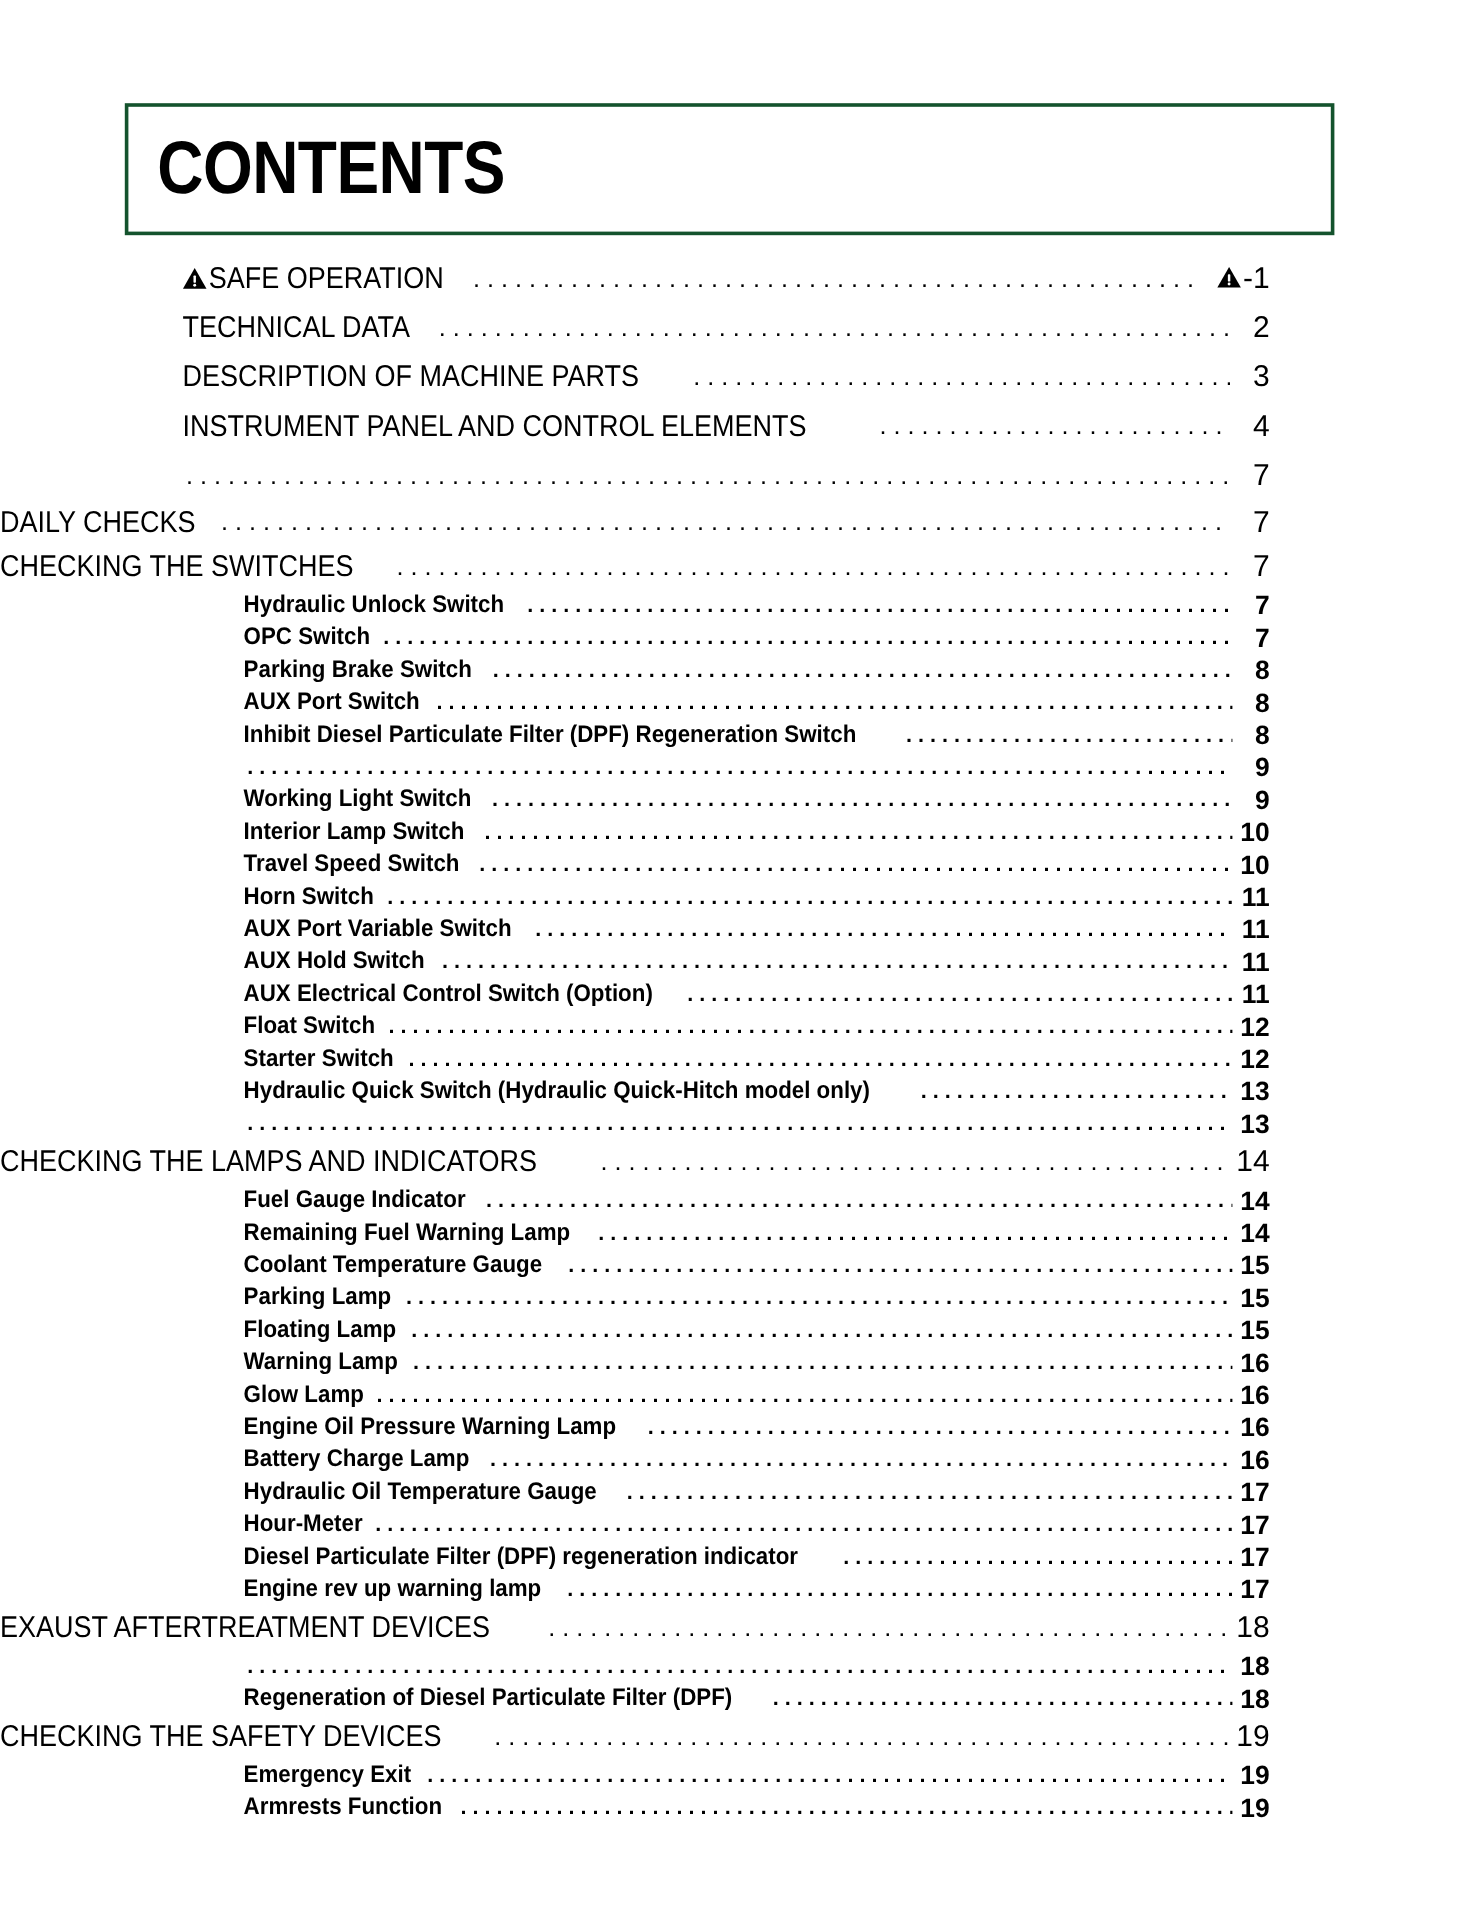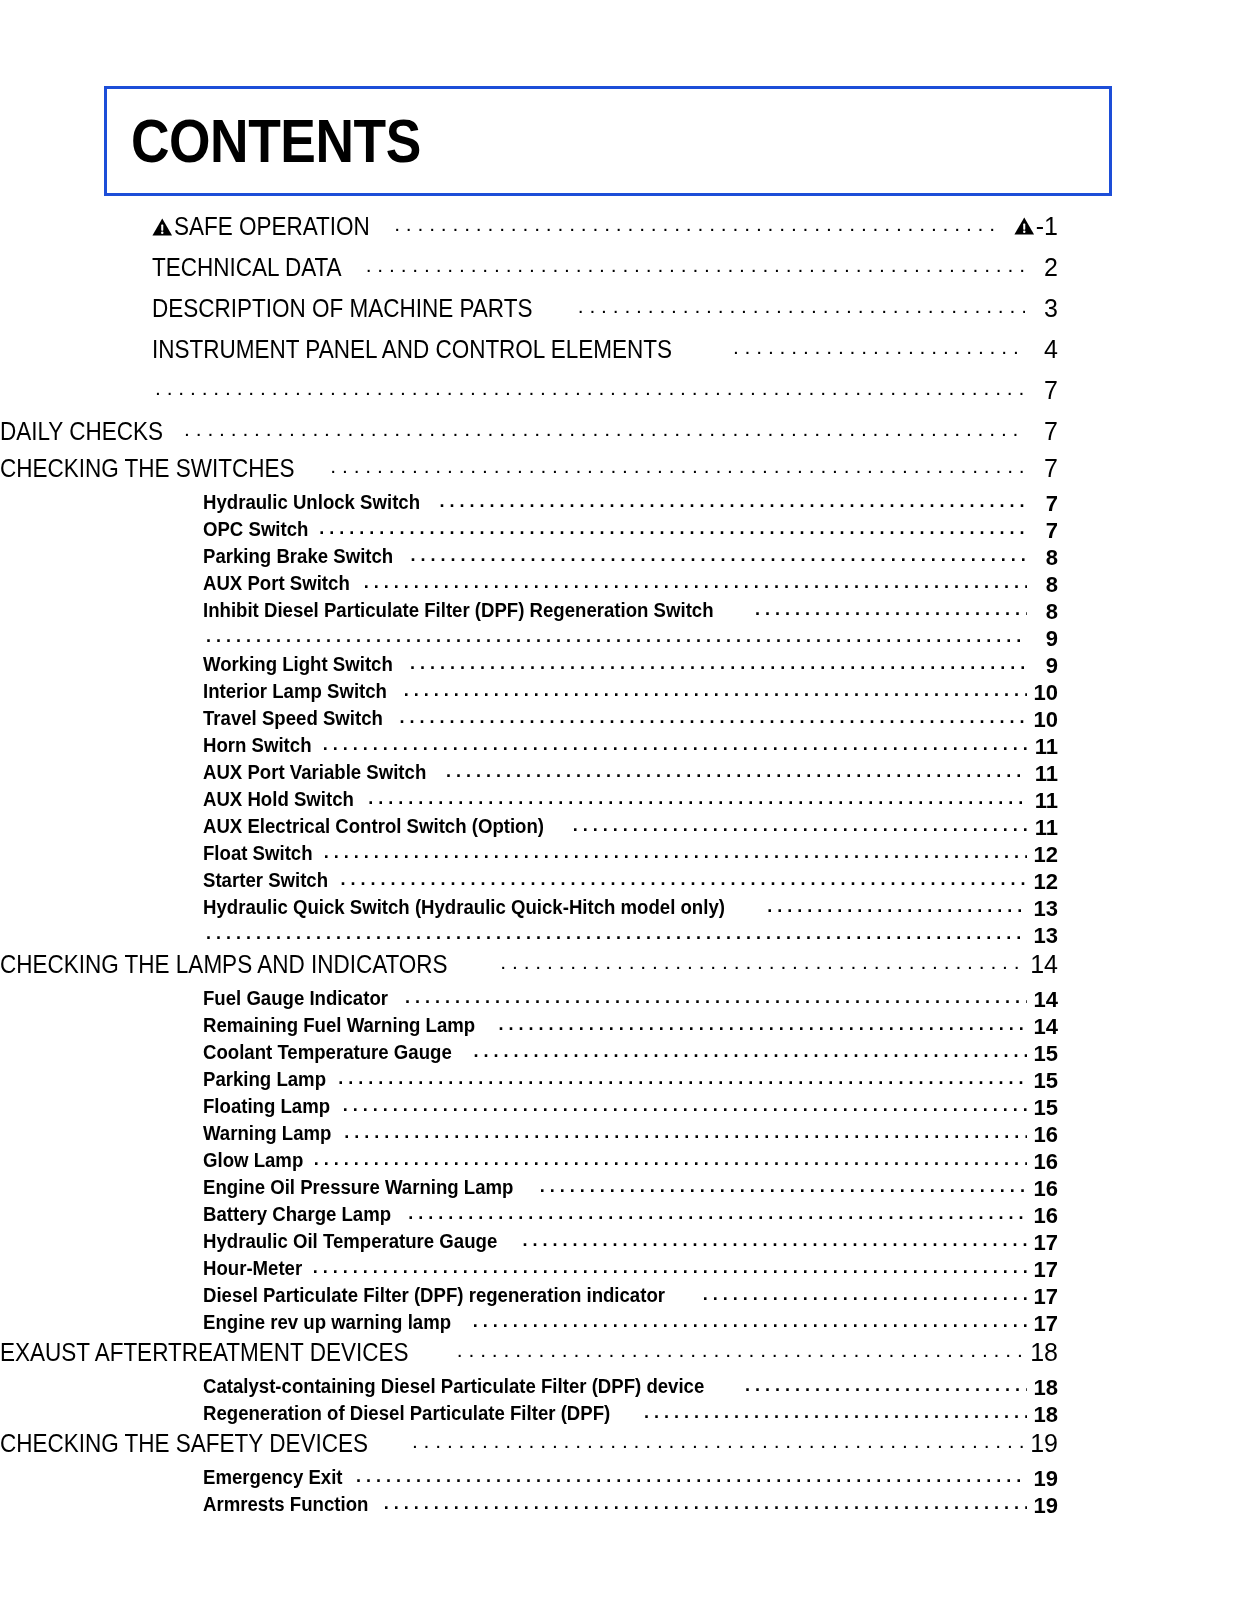--- a/index.html
+++ b/index.html
@@ -22,21 +22,21 @@
     background: #ffffff;
   }
 
   
   .title-box {
     position: absolute;
     left: 104px;
     top: 86px;
     width: 1008px;
     height: 110px;
-    border: 3px solid #1d4ed8;
+    border: 3px solid #14532d;
     box-sizing: border-box;
   }
   .title-text {
     position: absolute;
     left: 24px;
     top: 50%;
     transform: translateY(-50%);
     font-size: 62px;
     font-weight: bold;
     letter-spacing: -0.5px;
@@ -53,21 +53,21 @@
   
   .toc {
     position: absolute;
     left: 0;
     top: 212px;
     width: 1236px;
   }
 
   .toc-row {
     display: flex;
-    align-items: flex-start;
+    align-items: center;
     width: 100%;
     box-sizing: border-box;
     padding-right: 178px;
     white-space: nowrap;
   }
 
   .label {
     flex: 0 0 auto;
     display: inline-block;
   }
@@ -353,21 +353,20 @@
         <div class="label"><span class="sq">Engine rev up warning lamp</span></div>
         <div class="leader"></div>
         <div class="pageno"><span>17</span></div>
       </div>
       <div class="toc-row lvl2">
         <div class="label"><span class="sq">EXAUST AFTERTREATMENT DEVICES</span></div>
         <div class="leader"></div>
         <div class="pageno"><span>18</span></div>
       </div>
       <div class="toc-row lvl3">
-        <div class="label"><span class="sq">Catalyst-containing Diesel Particulate Filter (DPF) device</span></div>
         <div class="leader"></div>
         <div class="pageno"><span>18</span></div>
       </div>
       <div class="toc-row lvl3">
         <div class="label"><span class="sq">Regeneration of Diesel Particulate Filter (DPF)</span></div>
         <div class="leader"></div>
         <div class="pageno"><span>18</span></div>
       </div>
       <div class="toc-row lvl2">
         <div class="label"><span class="sq">CHECKING THE SAFETY DEVICES</span></div>

